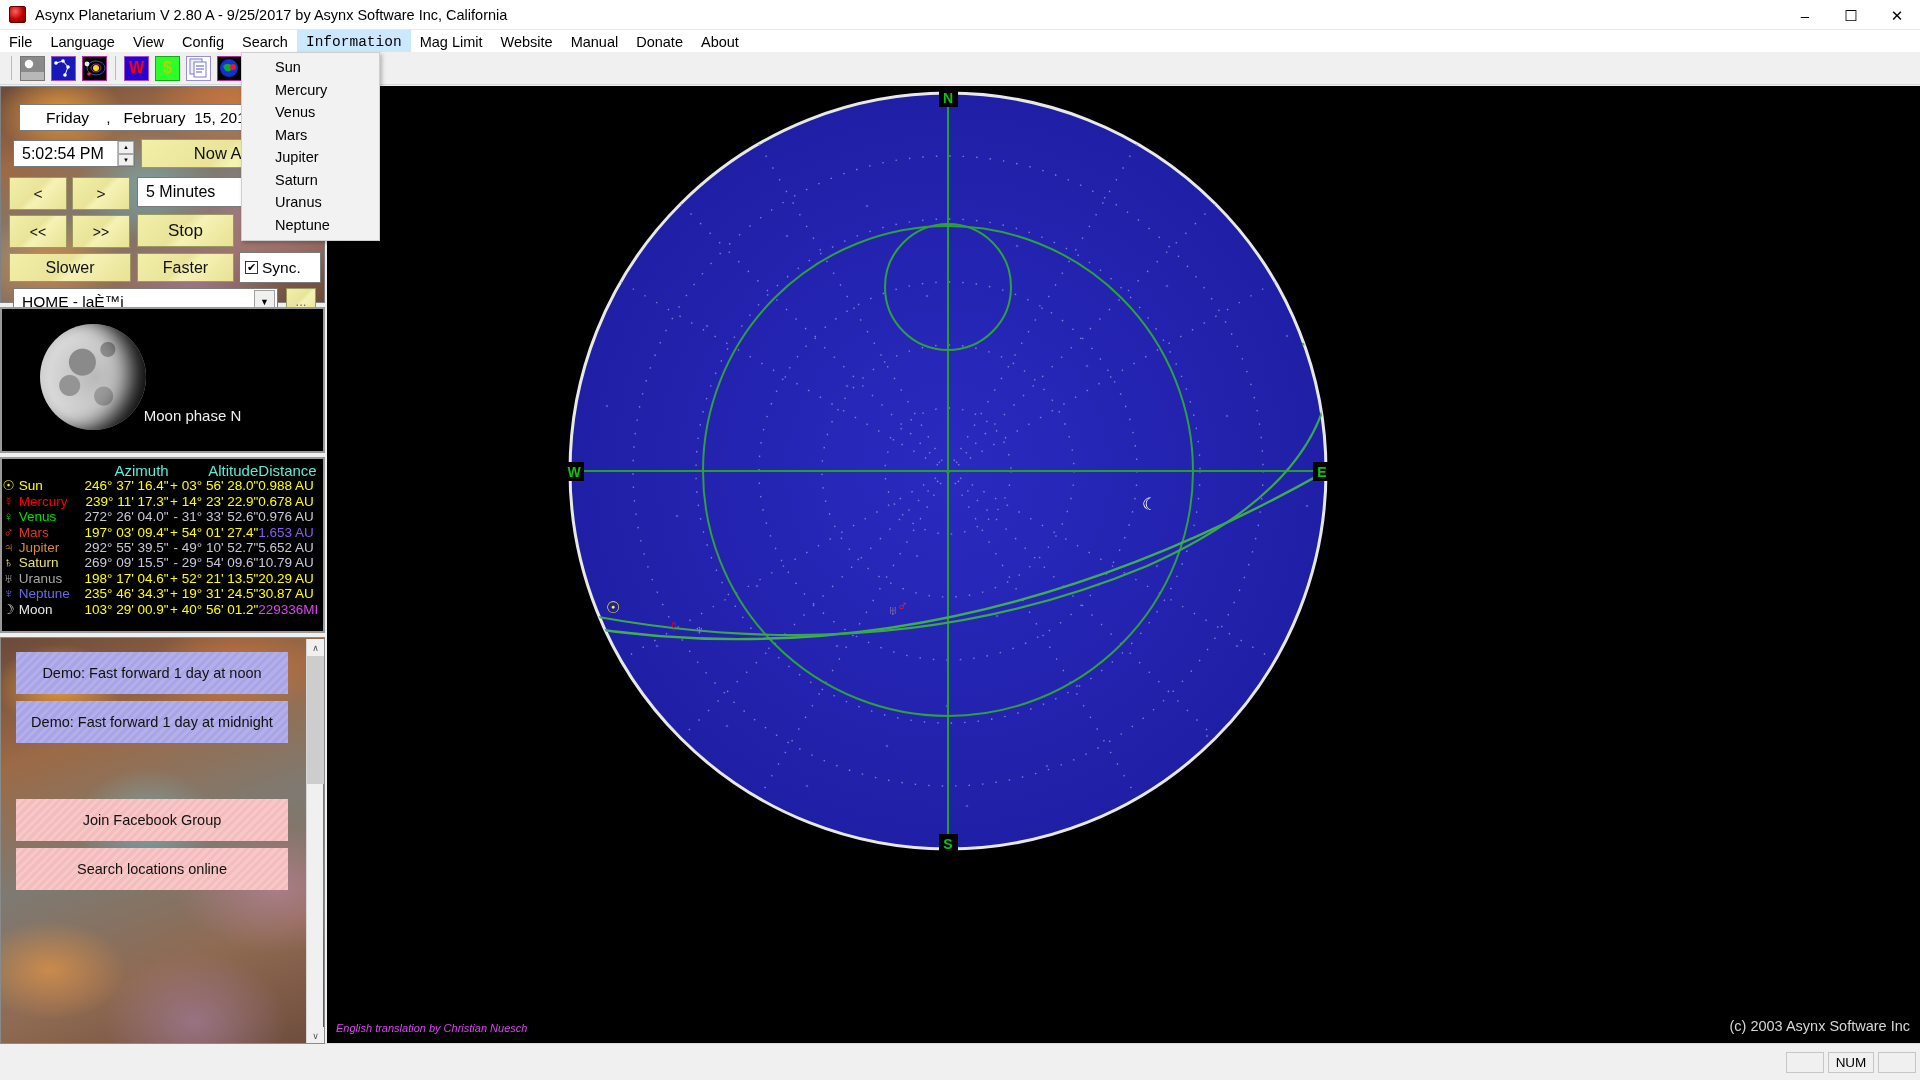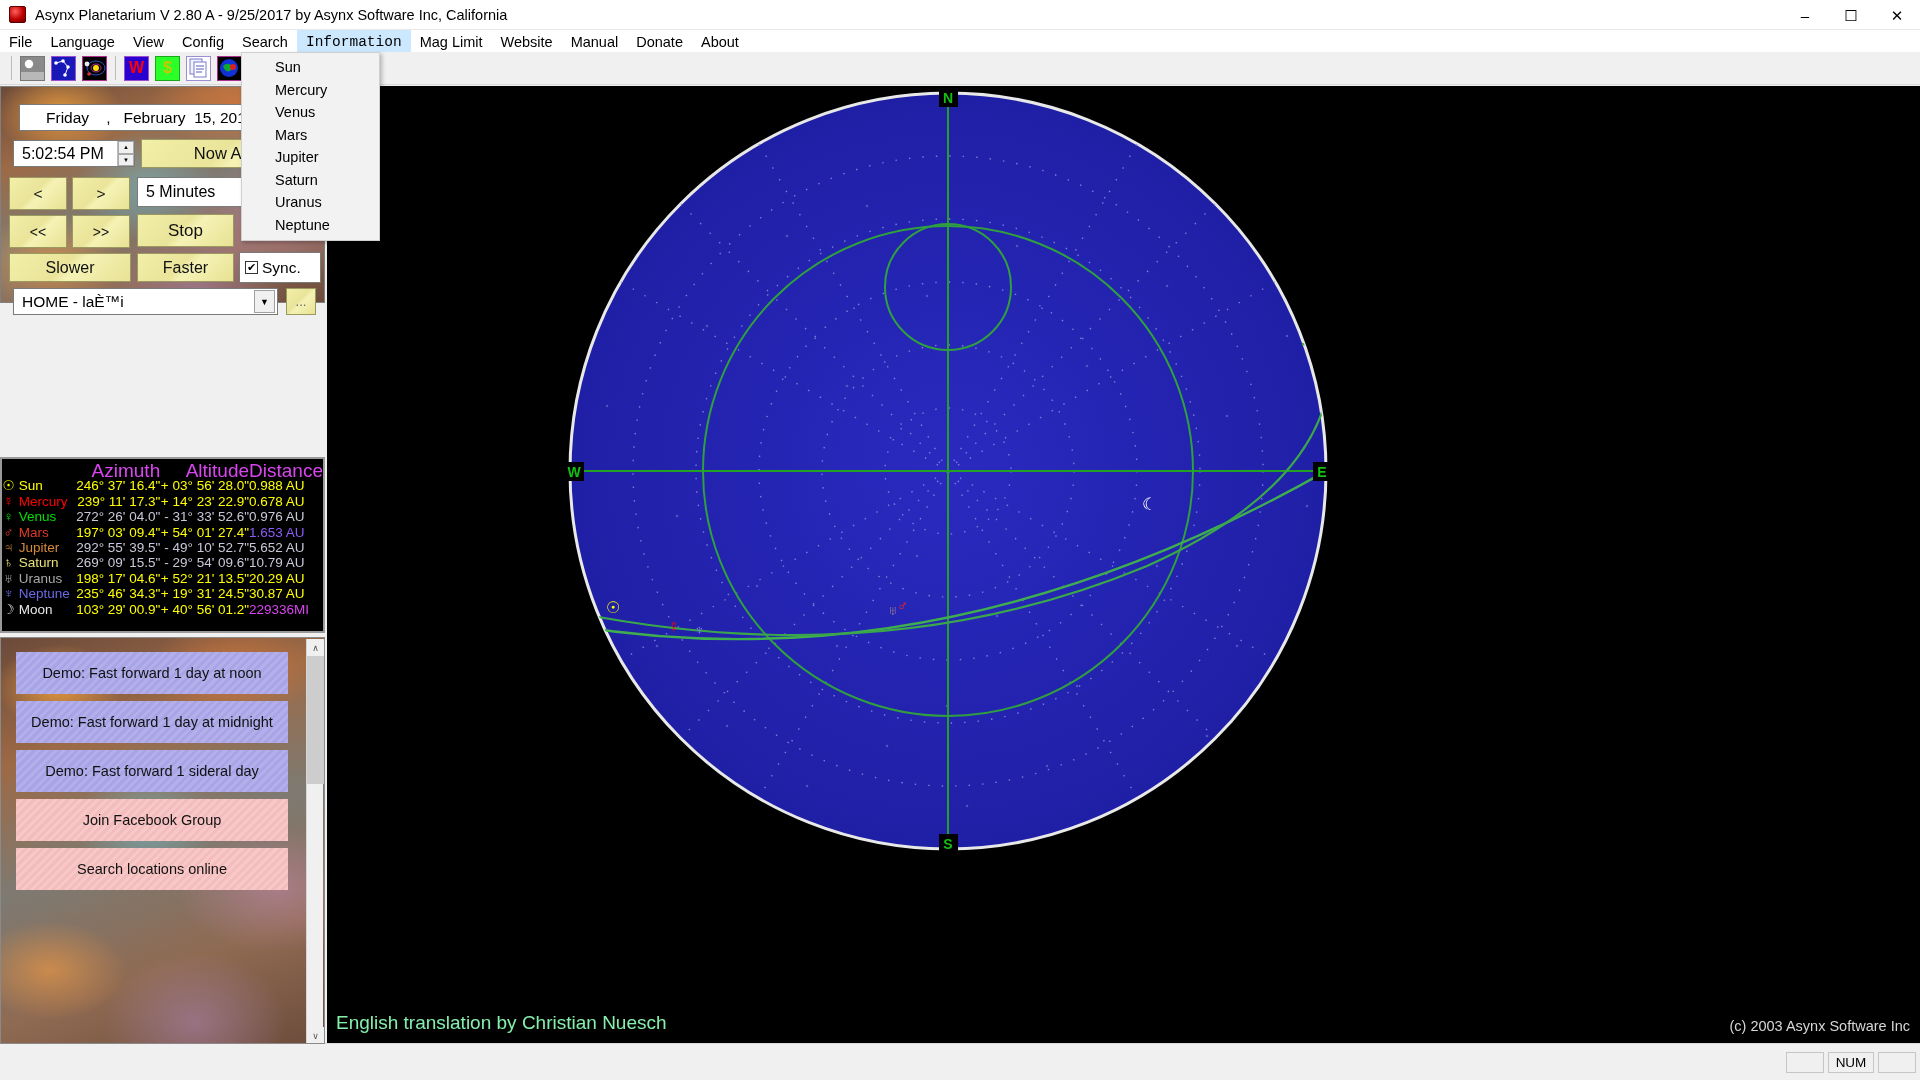--- a/index.html
+++ b/index.html
@@ -238,21 +238,21 @@
   #table-block {
     position: absolute; left: 0; top: 371px;
     width: 325px; height: 176px;
     background: #000;
     border: 2px solid #999;
     font-size: 13.5px;
     padding-top: 4px;
   }
   table.pt { border-collapse: collapse; width: 100%; }
   table.pt td { padding: 0; line-height: 15.4px; white-space: nowrap; }
-  td.hd { color: #d946ef; text-align: center; font-size: 19px; padding-bottom: 1px;}
+  td.hd { color: #5eead4; text-align: center; font-size: 15px; padding-bottom: 1px;}
   td.nm { padding-left: 8px; width: 96px; }
   td.az { width: 94px; text-align: right; }
   td.al { width: 92px; text-align: right; padding-right: 2px;}
   td.di { width: 72px; text-align: left; padding-right: 6px;}
   .sym { display: inline-block; width: 13px; text-align: center; }
 
   
   #demo-block {
     position: absolute; left: 0; top: 551px;
     width: 325px; height: 407px;
@@ -293,21 +293,21 @@
   
   #skyview {
     position: absolute;
     left: 327px; top: 86px;
     width: 1593px; height: 957px;
     background: #000;
     overflow: hidden;
   }
   #credit-left {
     position: absolute; left: 9px; bottom: 9px;
-    color: #86efac; font-size: 19px;
+    color: #d946ef; font-size: 11px; font-style: italic;
   }
   #credit-right {
     position: absolute; right: 10px; bottom: 9px;
     color: #d6d6d6; font-size: 14.5px;
   }
   .cardinal {
     position: absolute;
     width: 18px; height: 19px;
     background: #000;
     color: #12c012;
@@ -451,20 +451,24 @@
       <span>Sync.</span>
     </div>
 
     <div id="loc-select">
       <span>HOME - laÈ™i</span>
       <span id="loc-arrow">▼</span>
     </div>
     <div class="ybtn" id="btn-dots">...</div>
   </div>
 
+  <div id="moon-block">
+    <div id="moon-img"></div>
+    <div id="moon-label">Moon phase  N</div>
+  </div>
 
   <div id="table-block">
     <table class="pt">
       <tbody>
           <tr>
         <td class="nm hd"></td>
         <td class="az hd">Azimuth</td>
         <td class="al hd">Altitude</td>
         <td class="di hd">Distance</td>
       </tr>
@@ -522,21 +526,20 @@
         <td class="al" style="color:#ffff00">+ 40° 56' 01.2"</td>
         <td class="di" style="color:#d946ef">229336MI</td>
       </tr>
     </tbody>
       </table>
   </div>
 
   <div id="demo-block" class="nebula">
     <div class="demo-btn demo-purple" style="top:14px">Demo: Fast forward 1 day at noon</div>
     <div class="demo-btn demo-purple" style="top:63px">Demo: Fast forward 1 day at midnight</div>
-    <div class="demo-btn demo-purple" style="top:112px">Demo: Fast forward 1 sideral day</div>
     <div class="demo-btn demo-pink" style="top:210px">Search locations online</div>
     <div class="demo-btn demo-pink" style="top:161px">Join Facebook Group</div>
     <div id="scrollbar">
       <div class="sb-arrow">∧</div>
       <div id="sb-thumb"></div>
       <div class="sb-arrow" id="sb-down">∨</div>
     </div>
   </div>
 </div>
 

